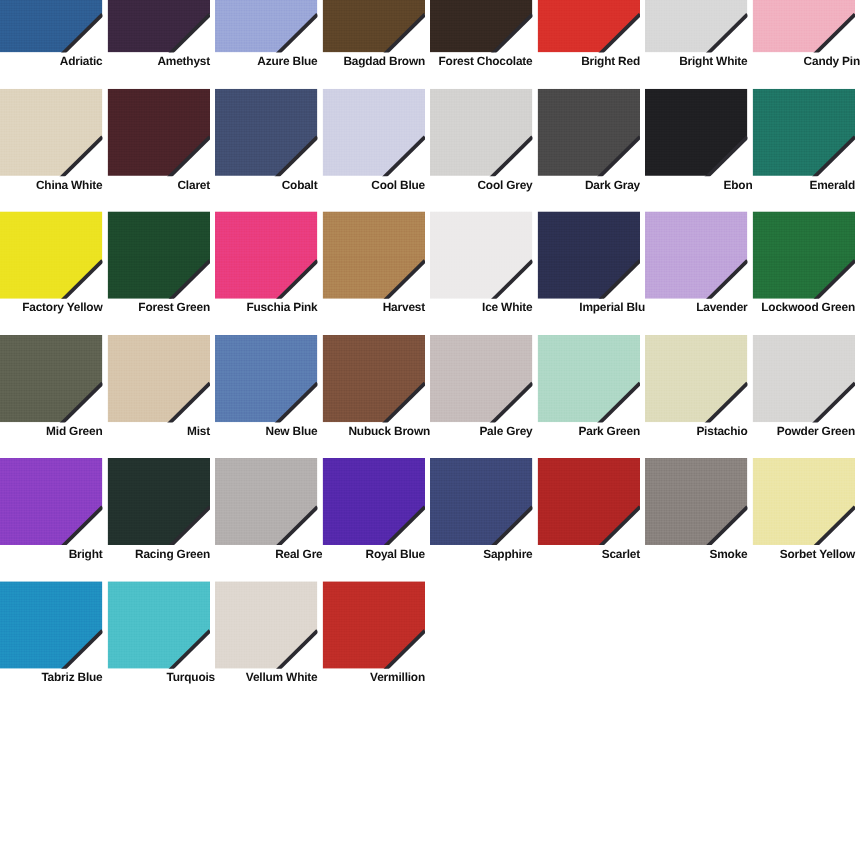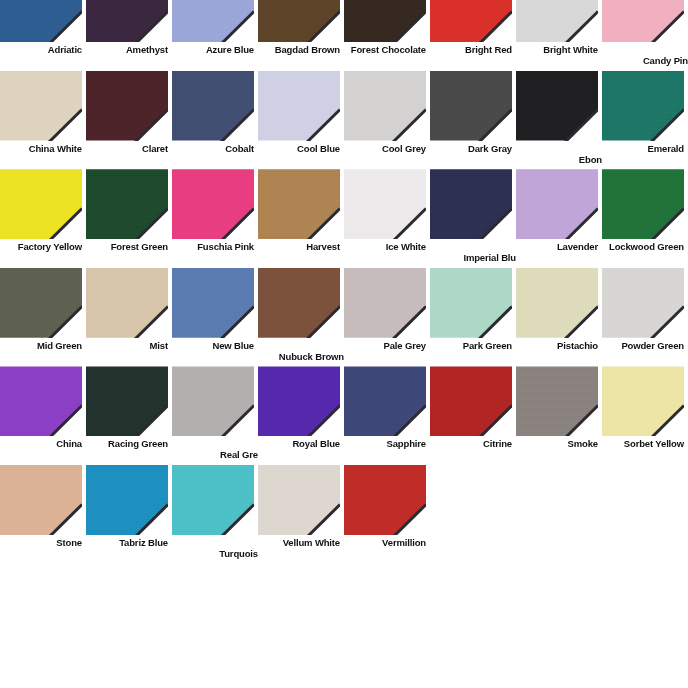--- a/index.html
+++ b/index.html
@@ -49,21 +49,21 @@
     transform-origin:left center;
   }
   .label{
     position:absolute;left:0;right:4px;top:72px;
     text-align:right;
     font-size:9.5px;font-weight:bold;color:#111111;
     letter-spacing:-0.15px;white-space:nowrap;
     line-height:11px;
     font-family:"Liberation Sans", sans-serif;
   }
-  .cell.clipped .label{right:0;margin-top:11px;}
+  .cell.clipped .label{right:0;}
 </style>
 </head>
 <body>
 
 <div id="sheet">
   <div class="swatch-grid">
       <div class="cell">
         <div class="chip-wrap">
           <div class="chip" style="background: rgb(46, 93, 146);">
             <div class="chip-grain"></div>
@@ -417,21 +417,21 @@
       </div>
       <div class="cell">
         <div class="chip-wrap">
           <div class="chip" style="background: rgb(139, 63, 196);">
             <div class="chip-grain"></div>
           </div>
           <div class="diag-line">
             <i style="left: 82px; top: 37.7px; width: 46.8131px; transform: rotate(135.333deg);"></i>
           </div>
         </div>
-        <div class="label">China</div>
+        <div class="label">Bright</div>
       </div>
       <div class="cell">
         <div class="chip-wrap">
           <div class="chip" style="background: rgb(34, 50, 45);">
             <div class="chip-grain"></div>
           </div>
           <div class="diag-line">
             <i style="left: 82px; top: 37.7px; width: 46.8131px; transform: rotate(135.333deg);"></i>
           </div>
         </div>
@@ -472,21 +472,21 @@
       </div>
       <div class="cell">
         <div class="chip-wrap">
           <div class="chip" style="background: rgb(176, 37, 36);">
             <div class="chip-grain"></div>
           </div>
           <div class="diag-line">
             <i style="left: 82px; top: 37.7px; width: 46.8131px; transform: rotate(135.333deg);"></i>
           </div>
         </div>
-        <div class="label">Citrine</div>
+        <div class="label">Scarlet</div>
       </div>
       <div class="cell">
         <div class="chip-wrap">
           <div class="chip" style="background: rgb(137, 130, 126);">
             <div class="chip-grain"></div>
           </div>
           <div class="diag-line">
             <i style="left: 82px; top: 37.7px; width: 46.8131px; transform: rotate(135.333deg);"></i>
           </div>
         </div>
@@ -495,31 +495,20 @@
       <div class="cell">
         <div class="chip-wrap">
           <div class="chip" style="background: rgb(236, 229, 166);">
             <div class="chip-grain"></div>
           </div>
           <div class="diag-line">
             <i style="left: 82px; top: 37.7px; width: 46.8131px; transform: rotate(135.333deg);"></i>
           </div>
         </div>
         <div class="label">Sorbet Yellow</div>
-      </div>
-      <div class="cell">
-        <div class="chip-wrap">
-          <div class="chip" style="background: rgb(221, 178, 148);">
-            <div class="chip-grain"></div>
-          </div>
-          <div class="diag-line">
-            <i style="left: 82px; top: 37.7px; width: 46.8131px; transform: rotate(135.333deg);"></i>
-          </div>
-        </div>
-        <div class="label">Stone</div>
       </div>
       <div class="cell">
         <div class="chip-wrap">
           <div class="chip" style="background: rgb(31, 142, 192);">
             <div class="chip-grain"></div>
           </div>
           <div class="diag-line">
             <i style="left: 82px; top: 37.7px; width: 46.8131px; transform: rotate(135.333deg);"></i>
           </div>
         </div>

